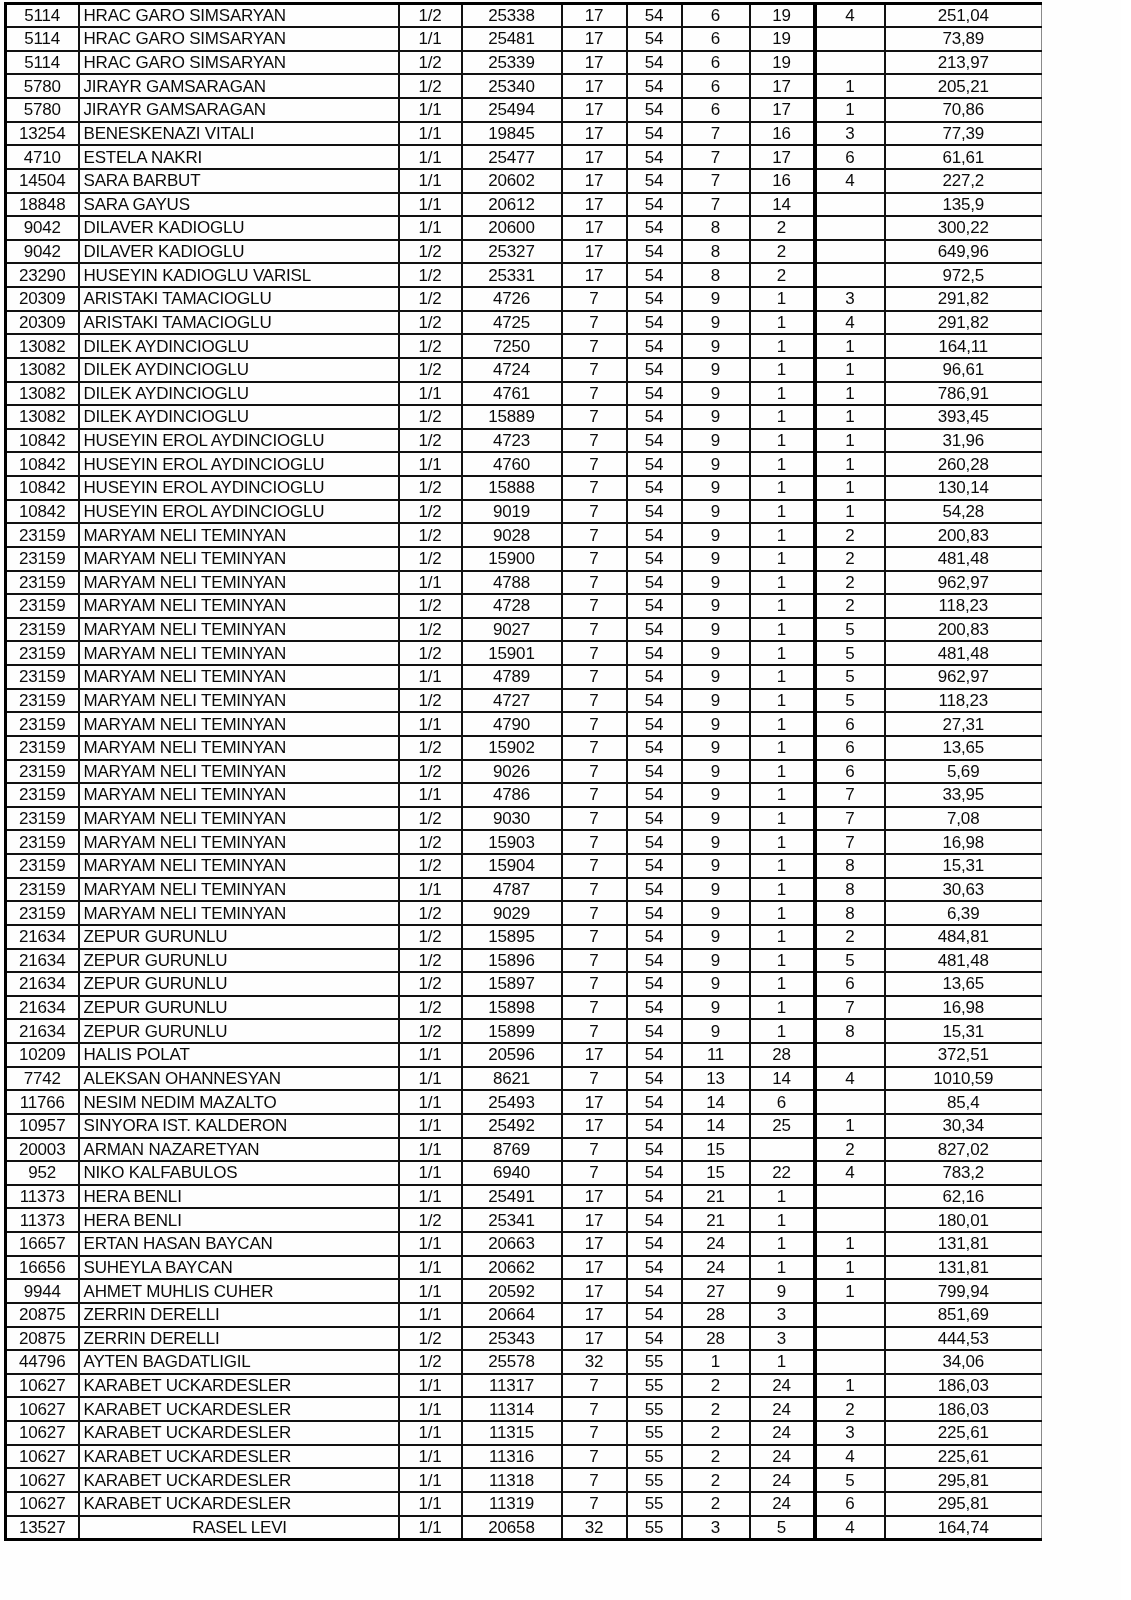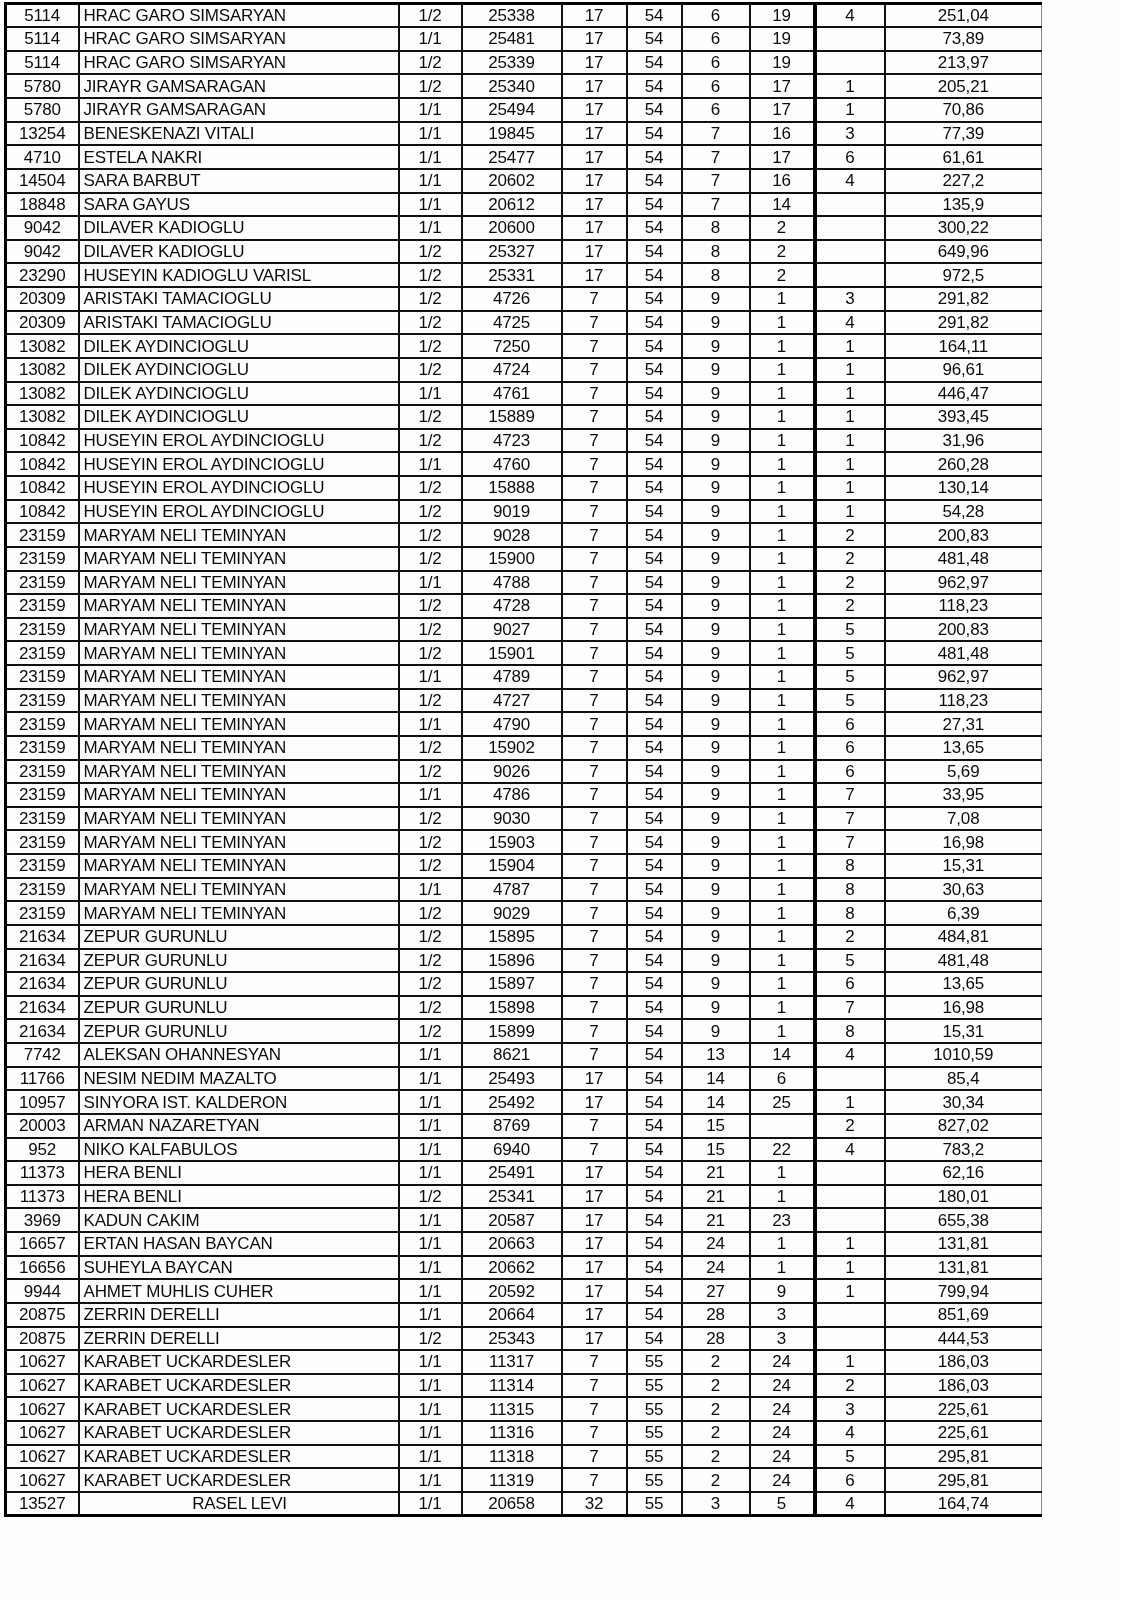--- a/index.html
+++ b/index.html
@@ -263,21 +263,21 @@
         <tr>
           <td class="col-0">13082</td>
           <td class="col-1 name">DILEK AYDINCIOGLU</td>
           <td class="col-2">1/1</td>
           <td class="col-3">4761</td>
           <td class="col-4">7</td>
           <td class="col-5">54</td>
           <td class="col-6">9</td>
           <td class="col-7">1</td>
           <td class="col-8 thick-left">1</td>
-          <td class="col-9">446,47</td>
+          <td class="col-9">786,91</td>
         </tr>
         <tr>
           <td class="col-0">13082</td>
           <td class="col-1 name">DILEK AYDINCIOGLU</td>
           <td class="col-2">1/2</td>
           <td class="col-3">15889</td>
           <td class="col-4">7</td>
           <td class="col-5">54</td>
           <td class="col-6">9</td>
           <td class="col-7">1</td>
@@ -588,20 +588,32 @@
           <td class="col-0">21634</td>
           <td class="col-1 name">ZEPUR GURUNLU</td>
           <td class="col-2">1/2</td>
           <td class="col-3">15899</td>
           <td class="col-4">7</td>
           <td class="col-5">54</td>
           <td class="col-6">9</td>
           <td class="col-7">1</td>
           <td class="col-8 thick-left">8</td>
           <td class="col-9">15,31</td>
+        </tr>
+        <tr>
+          <td class="col-0">10209</td>
+          <td class="col-1 name">HALIS POLAT</td>
+          <td class="col-2">1/1</td>
+          <td class="col-3">20596</td>
+          <td class="col-4">17</td>
+          <td class="col-5">54</td>
+          <td class="col-6">11</td>
+          <td class="col-7">28</td>
+          <td class="col-8 thick-left"></td>
+          <td class="col-9">372,51</td>
         </tr>
         <tr>
           <td class="col-0">7742</td>
           <td class="col-1 name">ALEKSAN OHANNESYAN</td>
           <td class="col-2">1/1</td>
           <td class="col-3">8621</td>
           <td class="col-4">7</td>
           <td class="col-5">54</td>
           <td class="col-6">13</td>
           <td class="col-7">14</td>
@@ -674,32 +686,20 @@
           <td class="col-2">1/2</td>
           <td class="col-3">25341</td>
           <td class="col-4">17</td>
           <td class="col-5">54</td>
           <td class="col-6">21</td>
           <td class="col-7">1</td>
           <td class="col-8 thick-left"></td>
           <td class="col-9">180,01</td>
         </tr>
         <tr>
-          <td class="col-0">3969</td>
-          <td class="col-1 name">KADUN CAKIM</td>
-          <td class="col-2">1/1</td>
-          <td class="col-3">20587</td>
-          <td class="col-4">17</td>
-          <td class="col-5">54</td>
-          <td class="col-6">21</td>
-          <td class="col-7">23</td>
-          <td class="col-8 thick-left"></td>
-          <td class="col-9">655,38</td>
-        </tr>
-        <tr>
           <td class="col-0">16657</td>
           <td class="col-1 name">ERTAN HASAN BAYCAN</td>
           <td class="col-2">1/1</td>
           <td class="col-3">20663</td>
           <td class="col-4">17</td>
           <td class="col-5">54</td>
           <td class="col-6">24</td>
           <td class="col-7">1</td>
           <td class="col-8 thick-left">1</td>
           <td class="col-9">131,81</td>
@@ -744,20 +744,32 @@
           <td class="col-0">20875</td>
           <td class="col-1 name">ZERRIN DERELLI</td>
           <td class="col-2">1/2</td>
           <td class="col-3">25343</td>
           <td class="col-4">17</td>
           <td class="col-5">54</td>
           <td class="col-6">28</td>
           <td class="col-7">3</td>
           <td class="col-8 thick-left"></td>
           <td class="col-9">444,53</td>
+        </tr>
+        <tr>
+          <td class="col-0">44796</td>
+          <td class="col-1 name">AYTEN BAGDATLIGIL</td>
+          <td class="col-2">1/2</td>
+          <td class="col-3">25578</td>
+          <td class="col-4">32</td>
+          <td class="col-5">55</td>
+          <td class="col-6">1</td>
+          <td class="col-7">1</td>
+          <td class="col-8 thick-left"></td>
+          <td class="col-9">34,06</td>
         </tr>
         <tr>
           <td class="col-0">10627</td>
           <td class="col-1 name">KARABET UCKARDESLER</td>
           <td class="col-2">1/1</td>
           <td class="col-3">11317</td>
           <td class="col-4">7</td>
           <td class="col-5">55</td>
           <td class="col-6">2</td>
           <td class="col-7">24</td>

